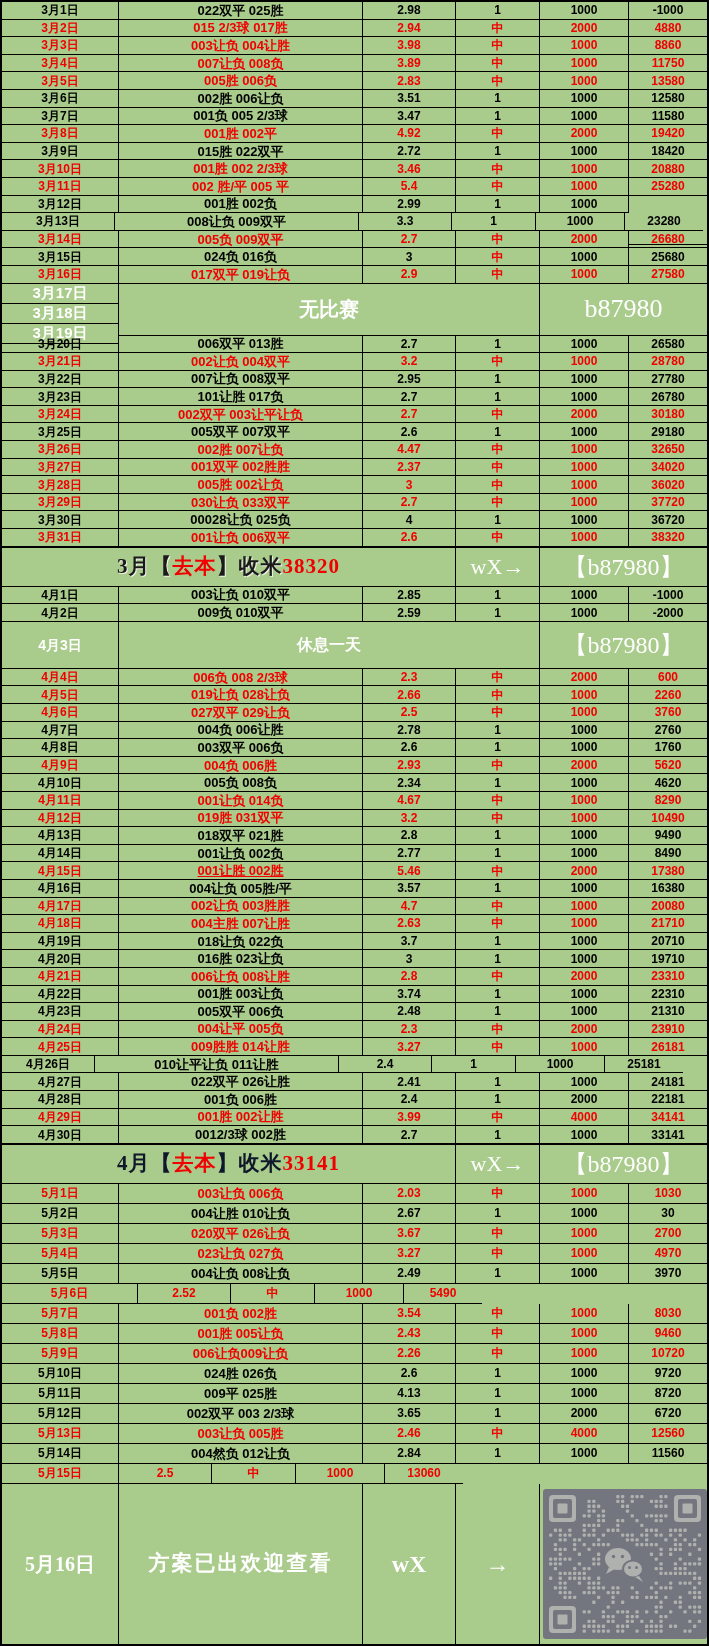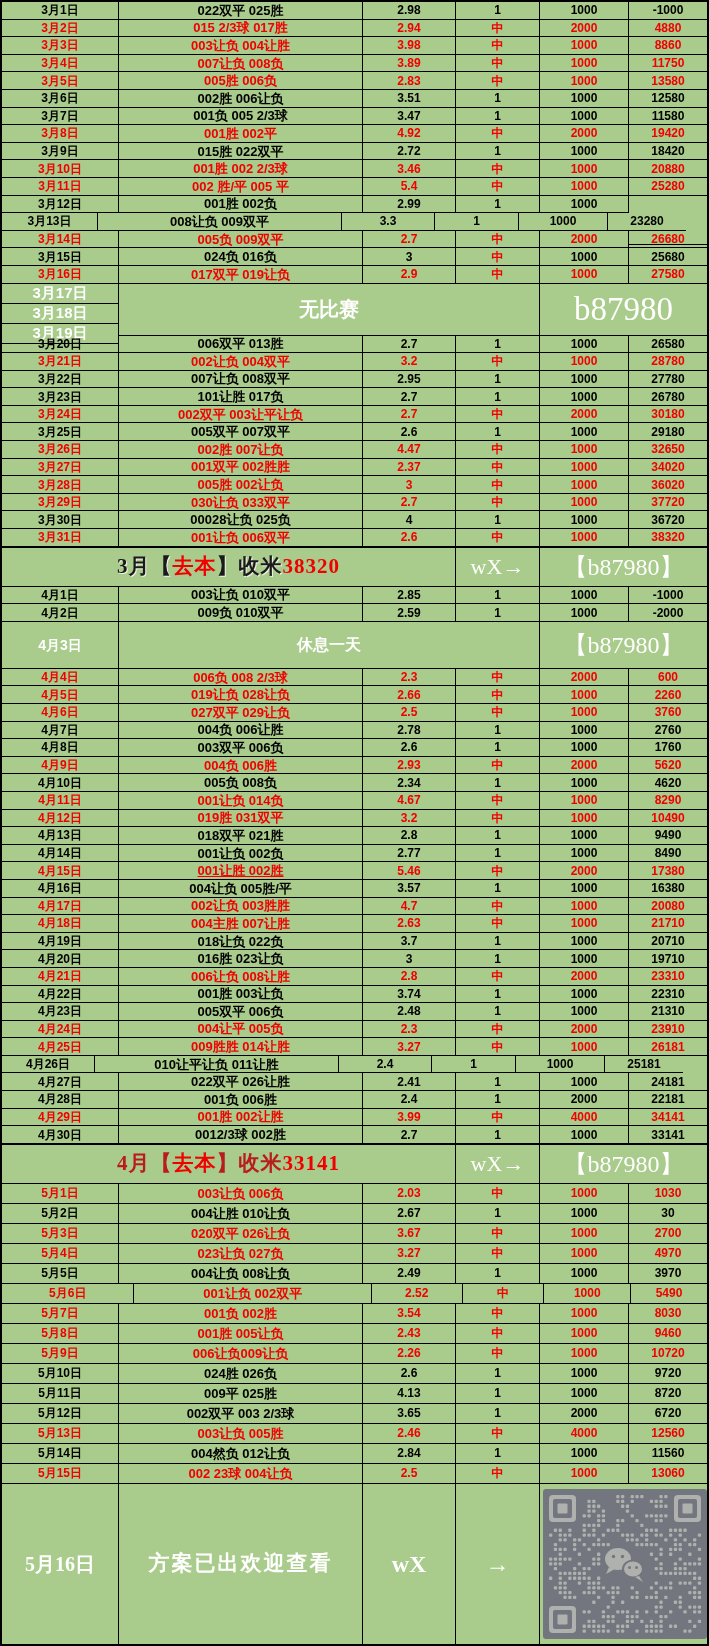--- a/index.html
+++ b/index.html
@@ -31,27 +31,27 @@
   .mixed .c.result{color:#f10000;}
   
   .blockrow{height:52px;}
   .dcol{box-sizing:border-box;display:flex;flex-direction:column;border-right:1px solid #000;}
   .dcell{
     box-sizing:border-box;flex:1 1 0;border-bottom:1px solid #000;
     display:flex;align-items:center;justify-content:center;
     color:#fff;font-weight:700;font-size:15px;
   }
   .mergelabel{color:#fff;font-size:20px;}
-  .mergecode{color:#fff;font-weight:400;font-size:33px;font-family:"Liberation Serif","DejaVu Serif",serif;}
+  .mergecode{color:#fff;font-weight:400;font-size:26px;font-family:"Liberation Serif","DejaVu Serif",serif;}
   
   .summaryrow{height:40px;}
   .summaryrow .c{border-top:1px solid #000;}
   .sumtext{font-family:"Liberation Serif","DejaVu Serif",serif;font-size:21px;letter-spacing:1px;}
   .sum-dark .sumtext .base{color:#1a1a1a;text-shadow:1px 1px 0 #f2f2e9;}
-  .sum-white .sumtext .base{color:#b91c1c;}
+  .sum-white .sumtext .base{color:#0f172a;}
   .sumtext .accent{color:#f10000;}
   .wx{color:#fff;font-family:"Liberation Serif","DejaVu Serif",serif;font-size:22px;font-weight:400;}
   .bigcode{color:#fff;font-family:"Liberation Serif","DejaVu Serif",serif;font-size:24px;font-weight:400;}
   
   .restrow{height:47px;}
   .restdate{color:#fff;font-size:14px;}
   .restlabel{color:#fff;font-size:16px;}
   
   .footrow{flex:1 1 auto;}
   .footrow .c{border-bottom:none;}
@@ -155,21 +155,21 @@
     </div>
     <div class="row m loss">
       <div class="c date" style="width: 117px;">3月12日</div>
       <div class="c pick pick" style="width: 244px;">001胜 002负</div>
       <div class="c odds" style="width: 93px;">2.99</div>
       <div class="c result" style="width: 84px;">1</div>
       <div class="c stake" style="width: 89px;">1000</div>
       <div class="c total last" style="width: 78px; margin-top: 48px;">24280</div>
     </div>
     <div class="row m loss">
-      <div class="c date" style="width: 96px;">3月13日</div>
+      <div class="c date" style="width: 113px;">3月13日</div>
       <div class="c pick pick" style="width: 244px;">008让负 009双平</div>
       <div class="c odds" style="width: 93px;">3.3</div>
       <div class="c result" style="width: 84px;">1</div>
       <div class="c stake" style="width: 89px;">1000</div>
       <div class="c total last" style="width: 78px;">23280</div>
     </div>
     <div class="row m win">
       <div class="c date" style="width: 117px;">3月14日</div>
       <div class="c pick pick" style="width: 244px;">005负 009双平</div>
       <div class="c odds" style="width: 93px;">2.7</div>
@@ -590,21 +590,20 @@
     <div class="row m loss tall">
       <div class="c date" style="width: 117px;">5月5日</div>
       <div class="c pick pick" style="width: 244px;">004让负 008让负</div>
       <div class="c odds" style="width: 93px;">2.49</div>
       <div class="c result" style="width: 84px;">1</div>
       <div class="c stake" style="width: 89px;">1000</div>
       <div class="c total last" style="width: 78px;">3970</div>
     </div>
     <div class="row m win tall">
       <div class="c date" style="width: 136px;">5月6日</div>
-      <div class="c pick pick" style="width: 244px;">001让负 002双平</div>
       <div class="c odds" style="width: 93px;">2.52</div>
       <div class="c result" style="width: 84px;">中</div>
       <div class="c stake" style="width: 89px;">1000</div>
       <div class="c total last" style="width: 78px;">5490</div>
     </div>
     <div class="row m win tall">
       <div class="c date" style="width: 117px;">5月7日</div>
       <div class="c pick pick" style="width: 244px;">001负 002胜</div>
       <div class="c odds" style="width: 93px;">3.54</div>
       <div class="c result" style="width: 84px;">中</div>
@@ -662,21 +661,20 @@
     <div class="row m loss tall">
       <div class="c date" style="width: 117px;">5月14日</div>
       <div class="c pick pick" style="width: 244px;">004然负 012让负</div>
       <div class="c odds" style="width: 93px;">2.84</div>
       <div class="c result" style="width: 84px;">1</div>
       <div class="c stake" style="width: 89px;">1000</div>
       <div class="c total last" style="width: 78px;">11560</div>
     </div>
     <div class="row m win tall">
       <div class="c date" style="width: 117px;">5月15日</div>
-      <div class="c pick pick" style="width: 244px;">002 23球 004让负</div>
       <div class="c odds" style="width: 93px;">2.5</div>
       <div class="c result" style="width: 84px;">中</div>
       <div class="c stake" style="width: 89px;">1000</div>
       <div class="c total last" style="width: 78px;">13060</div>
     </div>
     <div class="row footrow">
       <div class="c footdate" style="width: 117px;">5月16日</div>
       <div class="c footmsg" style="width: 244px;">方案已出欢迎查看</div>
       <div class="c footwx" style="width: 93px;">wX</div>
       <div class="c footarrow" style="width: 84px;">→</div>

